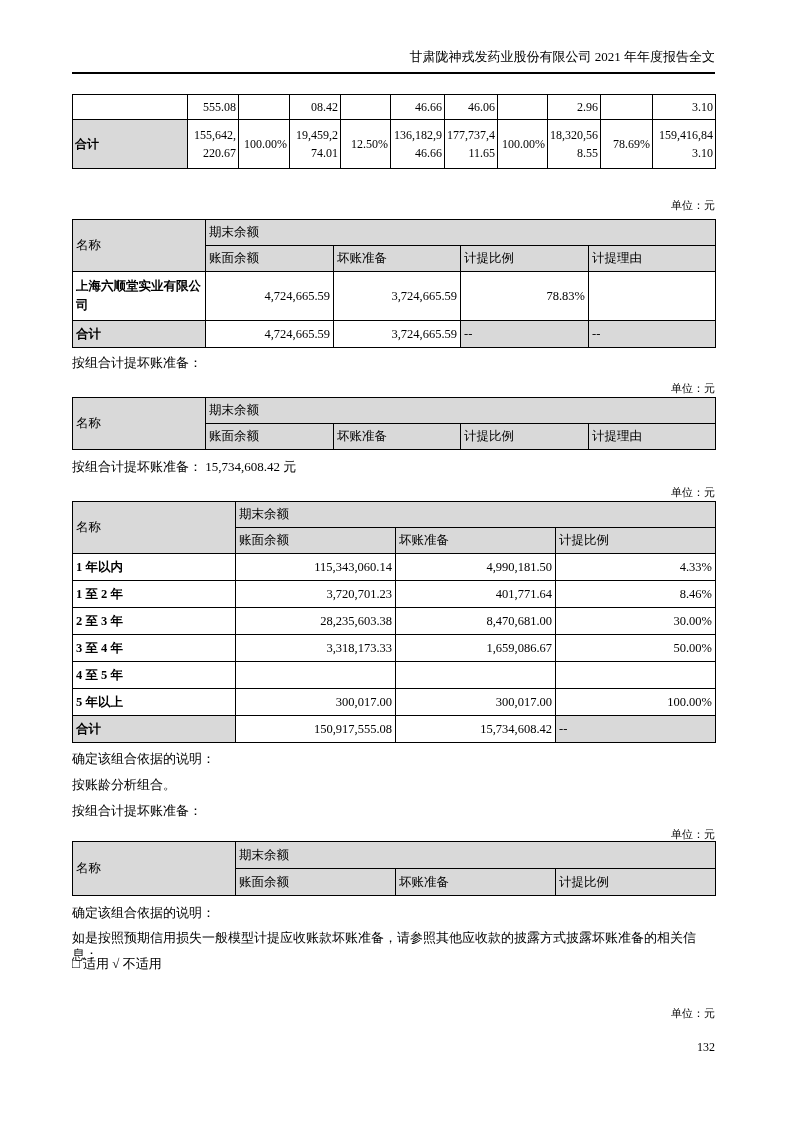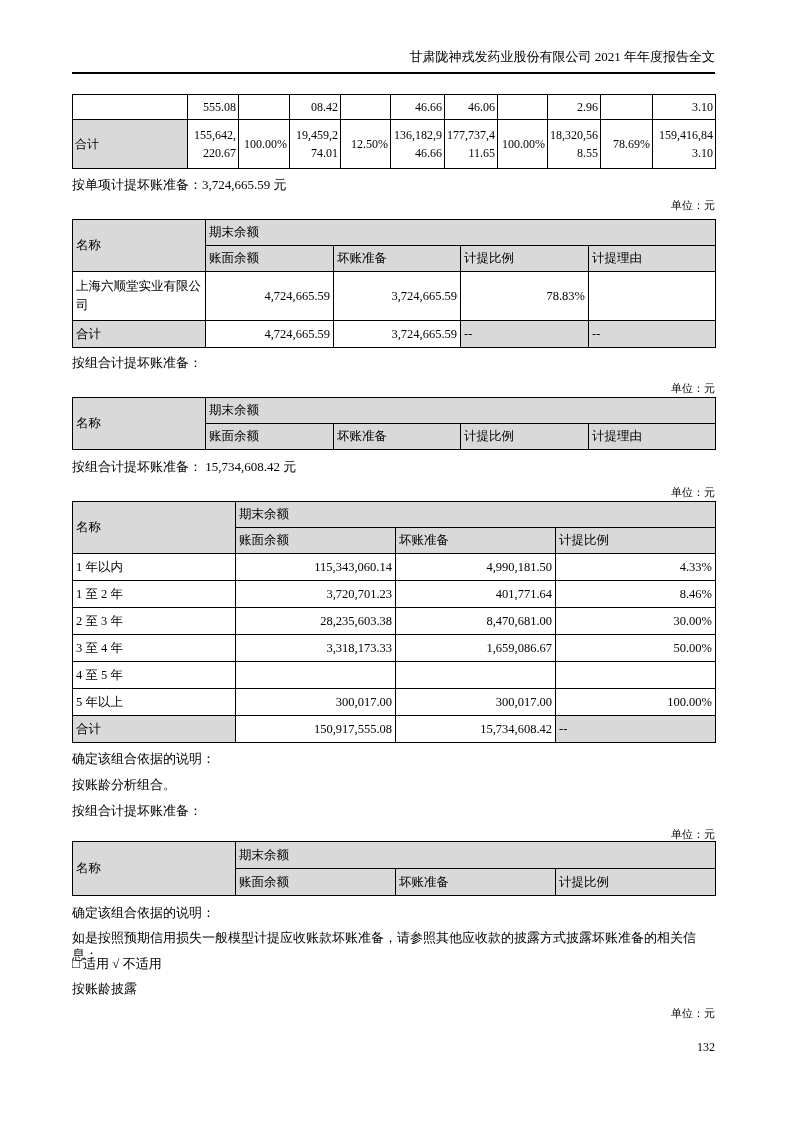--- a/index.html
+++ b/index.html
@@ -21,21 +21,21 @@
 
   table.doc-table { position:absolute; border-collapse:collapse; table-layout:fixed; }
   table.doc-table td {
     border:1px solid #000; vertical-align:middle;
     font-size:12.5px; line-height:1.5; padding:0 3px; overflow:hidden;
   }
   table.carry td { font-size:12px; padding:0 2px; }
   .gray { background:#d9d9d9; }
   .ctr  { text-align:left; }
   .num  { text-align:right; word-break:break-all; }
-  .namecell { text-align:left; word-break:break-all; }
+  .namecell { text-align:left; word-break:break-all;font-weight:bold; }
 </style>
 </head>
 <body>
 
 <div class="page">
 
   <div class="abs doc-header">甘肃陇神戎发药业股份有限公司 2021 年年度报告全文</div>
   <div class="abs header-rule"></div>
 
   <table class="doc-table carry" style="left:72px; top:94px; width:643px;">
@@ -75,21 +75,20 @@
         <td class="num">136,182,946.66</td>
         <td class="num">177,737,411.65</td>
         <td class="num">100.00%</td>
         <td class="num">18,320,568.55</td>
         <td class="num">78.69%</td>
         <td class="num">159,416,843.10</td>
       </tr>
     </tbody>
   </table>
 
-  <div class="abs note" style="top:176px;">按单项计提坏账准备：3,724,665.59 元</div>
   <div class="abs unit" style="top:197px;">单位：元</div>
 
   <table class="doc-table" style="left:72px; top:219px; width:643px;">
     <colgroup>
       <col style="width:133px">
         <col style="width:128px">
         <col style="width:127px">
         <col style="width:128px">
         <col style="width:127px">
     </colgroup>
@@ -232,18 +231,17 @@
         <td class="gray ctr">账面余额</td>
         <td class="gray ctr">坏账准备</td>
         <td class="gray ctr">计提比例</td>
       </tr>
     </tbody>
   </table>
 
   <div class="abs note" style="top:904px;">确定该组合依据的说明：</div>
   <div class="abs note" style="top:929px;">如是按照预期信用损失一般模型计提应收账款坏账准备，请参照其他应收款的披露方式披露坏账准备的相关信息：</div>
   <div class="abs note" style="top:955px;">□ 适用 √ 不适用</div>
-  <div class="abs note" style="top:980px;">按账龄披露</div>
   <div class="abs unit" style="top:1005px;">单位：元</div>
 
   <div class="abs pagenum">132</div>
 
 </div>
 
 </body></html>

